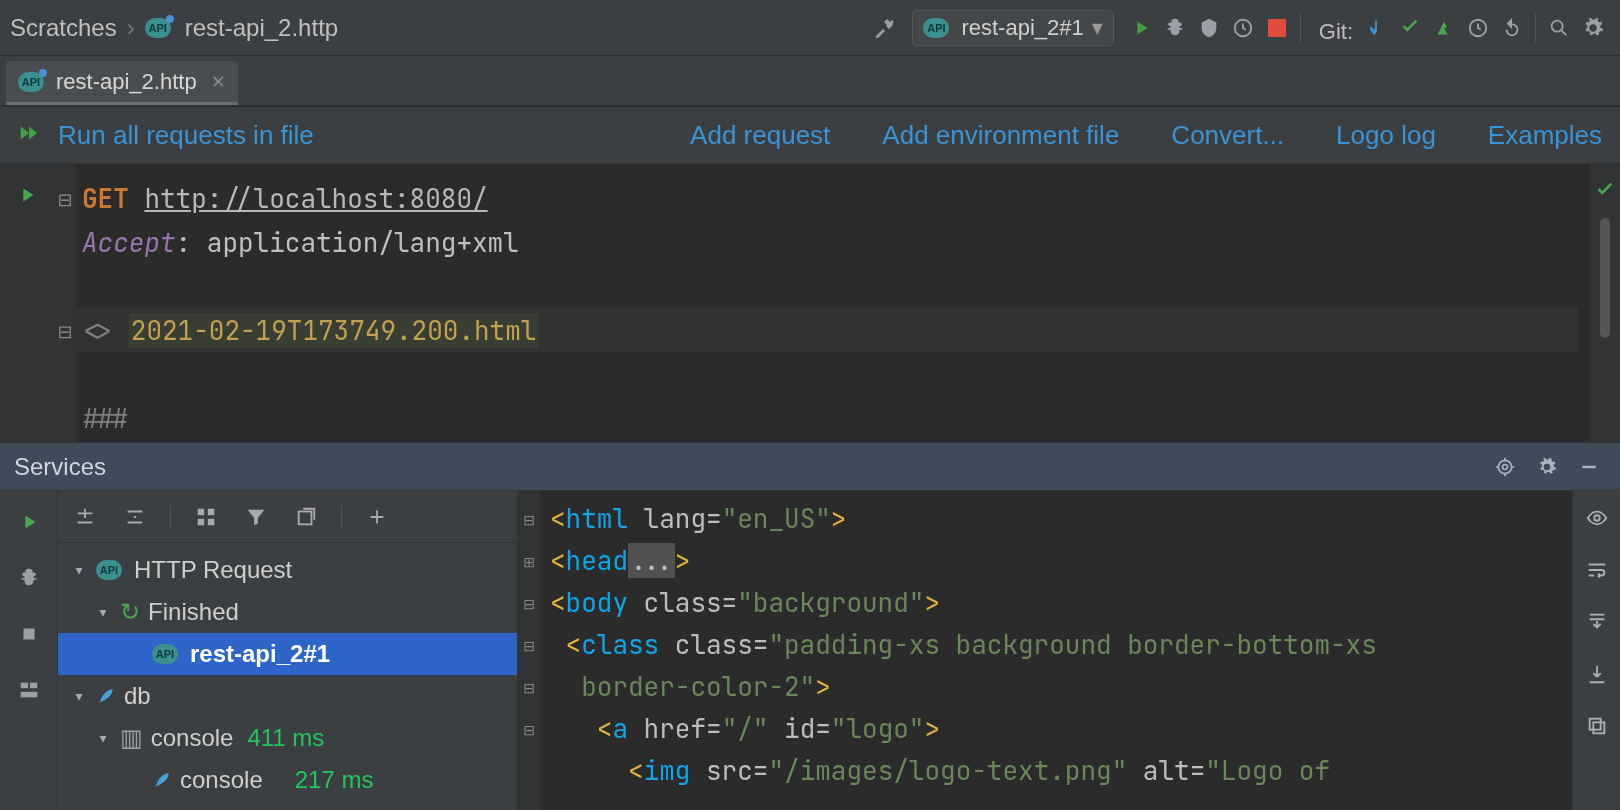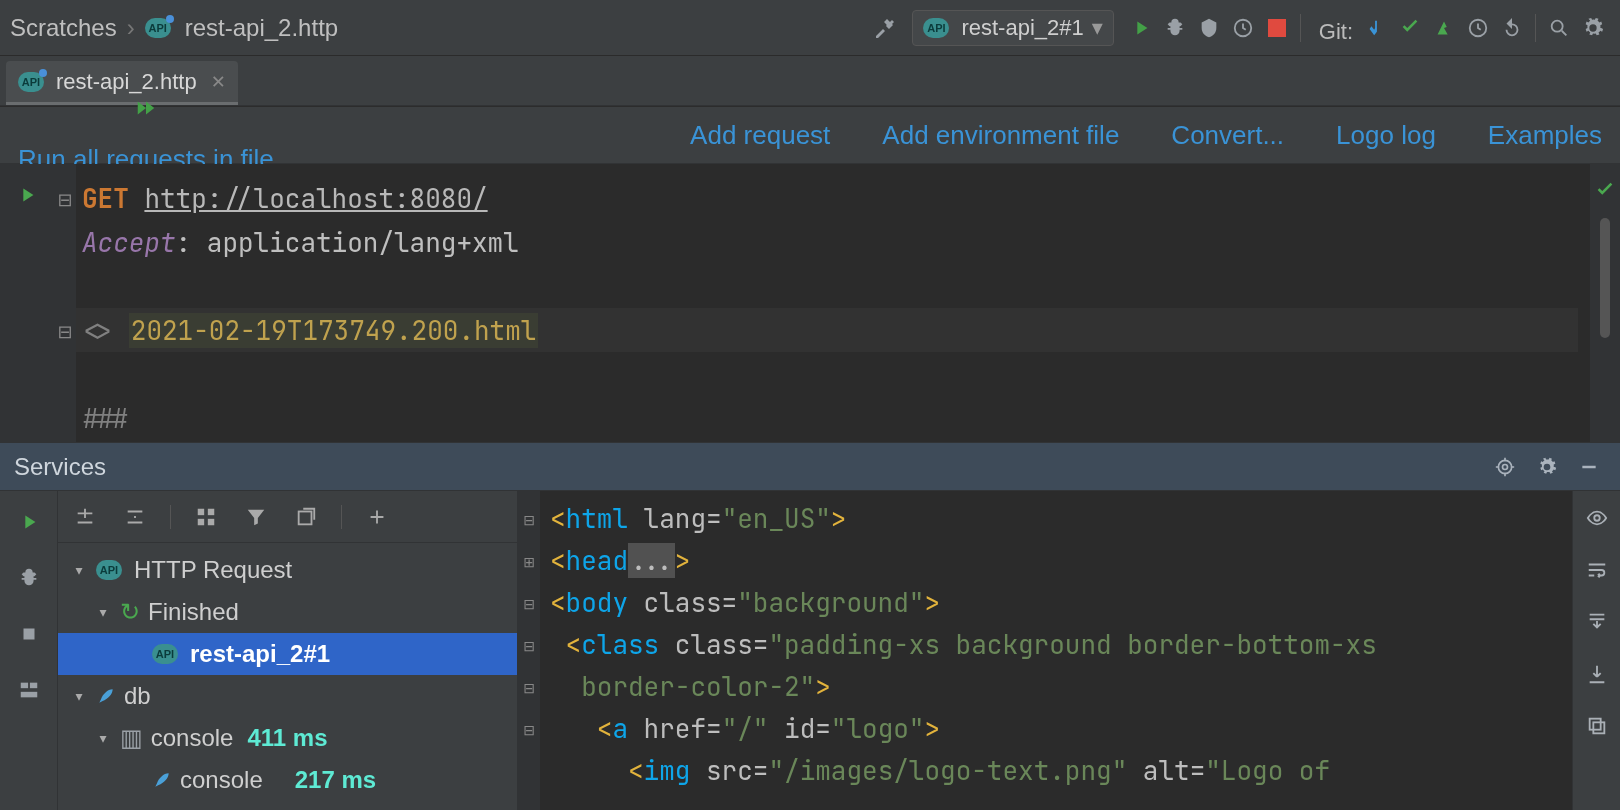--- a/index.html
+++ b/index.html
@@ -24,21 +24,21 @@
   .git-icons .tool-icn { width:34px;}
   .divider { width:1px; height:28px; background:#555; margin:0 6px; }
 
   
   .tabstrip { height:50px; background:#3c3f41; display:flex; align-items:flex-end; padding-left:6px; border-bottom:1px solid #313335; }
   .tab { height:44px; background:#4a4d4f; border-top-left-radius:4px; border-top-right-radius:4px; display:flex; align-items:center; padding:0 12px; gap:8px; font-size:22px; color:#d7d7d7; border-bottom:3px solid #6a6d6f;}
   .tab .close { color:#888; font-size:18px; margin-left:6px; cursor:pointer;}
 
   
   .editor-actions { height:58px; background:#3c3f41; border-top:1px solid #2c2c2c; border-bottom:1px solid #313335; display:flex; align-items:center; padding:0 18px; gap:24px; }
-  .runall { display:flex; align-items:center; gap:18px; color:#3a93d6; font-size:26px; cursor:pointer;flex-direction:column; }
+  .runall { display:flex; align-items:center; gap:18px; color:#3a93d6; font-size:26px; cursor:pointer; }
   .dbl-play svg { width:22px; height:22px; color:#43a047; }
   .editor-actions .spacer { flex:1; }
   .ed-link { color:#3a93d6; font-size:26px; cursor:pointer; margin-left:28px; }
 
   
   .editor-wrap { display:flex; flex:1; min-height:0; }
   .gutter-play { width:54px; background:#313335; display:flex; flex-direction:column; align-items:center; padding-top:14px;}
   .gutter-play .tool-icn { color:#4aa84f; }
   .gutter { width:22px; background:#313335; color:#888; font-size:18px; display:flex; flex-direction:column; padding-top:14px; align-items:center; gap:0;}
   .gutter .fold { height:44px; display:flex; align-items:center; justify-content:center; width:100%;}
@@ -68,21 +68,21 @@
   .svc-mid { width:460px; background:#3c3f41; border-right:1px solid #313335; display:flex; flex-direction:column; }
   .svc-mid-toolbar { height:52px; display:flex; align-items:center; gap:16px; padding:0 10px; border-bottom:1px solid #313335;}
   .svc-mid-toolbar .tool-icn{color:#aaa;}
   .mt-sep{width:1px;height:24px;background:#555;margin:0 2px;}
   .tree { flex:1; padding:6px 0; font-size:24px; color:#cfcfcf; }
   .tree-row { height:42px; display:flex; align-items:center; padding-left:12px; gap:8px; cursor:pointer;}
   .tree-row .exp { width:18px; color:#aaa; font-size:14px; display:flex; justify-content:center;}
   .tree-row.indent1{padding-left:36px;}
   .tree-row.indent2{padding-left:68px;}
   .sel { background:#2f65c8; color:#ffffff; font-weight:600;}
-  .ms { color:#5eead4; font-weight:700;}
+  .ms { color:#22c55e; font-weight:400;}
   .feather { width:20px;height:20px; }
   .svc-response { flex:1; display:flex; }
   .svc-resp-gutter { width:22px; background:#313335; display:flex; flex-direction:column; align-items:center; padding-top:8px; color:#888; font-size:14px;}
   .svc-resp-gutter .fold{height:42px;display:flex;align-items:center;}
   .resp-code { flex:1; background:#2b2b2b; font-family:"JetBrains Mono","Consolas",monospace; font-size:26px; padding:6px 10px;}
   .resp-code .code-line{height:42px;}
   .t-tag{color:#0ea5e9;}
   .t-attr{color:#bdbdbd;}
   .t-str{color:#6a8759;}
   .t-ang{color:#e2b33c;}

